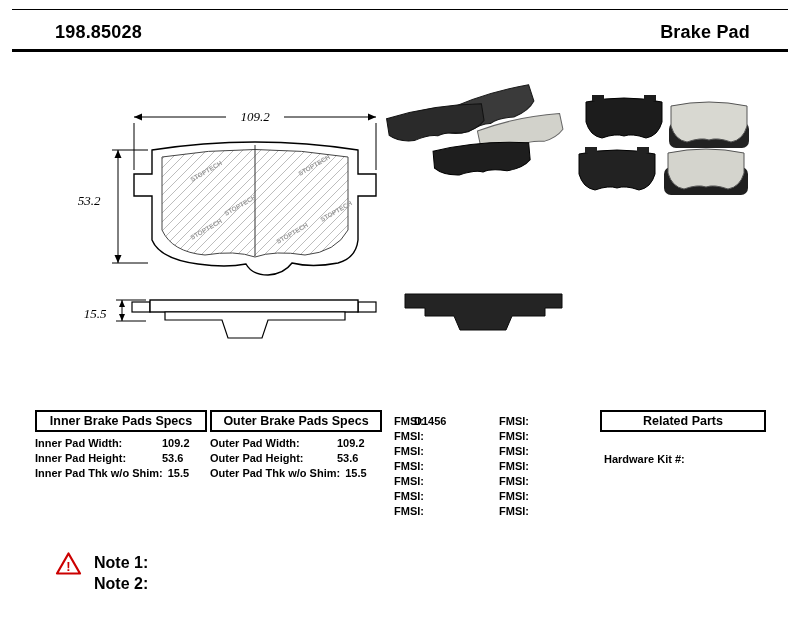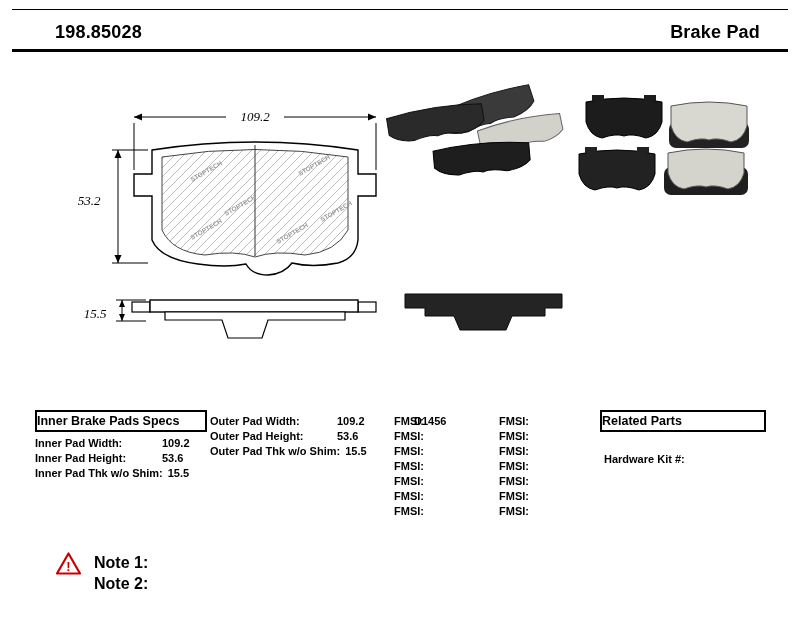--- a/index.html
+++ b/index.html
@@ -7,41 +7,41 @@
     width:800px;height:619px;position:relative;overflow:hidden;
     background:#ffffff;color:#000;
     font-family:"Liberation Sans", sans-serif;
   }
   .abs{position:absolute}
   .rule{background:#000}
   .part-number{font-size:18px;font-weight:bold;letter-spacing:.2px}
   .product-type{font-size:18px;font-weight:bold;letter-spacing:.2px}
   .col-header{
     border:2px solid #000;font-weight:bold;font-size:12.5px;
-    text-align:left;padding:2px 0;background:#fff
+    text-align:center;padding:2px 0;background:#fff
   }
   .spec-rows{margin-top:4px}
   .spec-row{display:flex;font-size:11px;font-weight:bold;line-height:15px}
   .spec-label{flex:0 0 122px;text-align:left;white-space:nowrap}
   .spec-value{flex:1;margin-left:5px;text-align:left;white-space:nowrap}
   .fmsi-wrap{display:flex;margin-top:4px}
   .fmsi-col{width:105px}
   .fmsi-row{display:flex;font-size:11px;font-weight:bold;line-height:15px;padding-left:8px}
   .fmsi-label{width:20px}
   .rp-rows{margin-top:20px}
   .rp-row{display:flex;font-size:11px;font-weight:bold;line-height:15px;padding-left:4px}
   .rp-value{margin-left:5px}
   .note-label{font-size:16px;font-weight:bold}
 </style>
 </head>
 <body>
 
 <div class="abs rule" style="left:12px;top:9px;width:776px;height:1px"></div>
 <span class="abs part-number" style="left:55px;top:22px">198.85028</span>
-<span class="abs product-type" style="right:40px;top:22px">Brake Pad</span>
+<span class="abs product-type" style="right:50px;top:22px">Brake Pad</span>
 <div class="abs rule" style="left:12px;top:49px;width:776px;height:3px"></div>
 
 <svg class="abs" style="left:0;top:60px" width="800" height="350" viewBox="0 0 800 350">
   <defs>
     <pattern id="hatch" width="9" height="9" patternUnits="userSpaceOnUse">
       <path d="M0,9 L9,0" stroke="#bdbdbd" stroke-width="1"></path>
     </pattern>
   </defs>
 
   <g stroke="#000" stroke-width="1" fill="none">
@@ -139,20 +139,21 @@
       <span class="spec-value">53.6</span>
     </div>
     <div class="spec-row">
       <span class="spec-label">Inner Pad Thk w/o Shim:</span>
       <span class="spec-value">15.5</span>
     </div>
   </div>
 </div>
 
 <div class="abs" style="left:210px;top:410px;width:172px">
+  <div class="col-header">Outer Brake Pads Specs</div>
   <div class="spec-rows">
     <div class="spec-row">
       <span class="spec-label">Outer Pad Width:</span>
       <span class="spec-value">109.2</span>
     </div>
     <div class="spec-row">
       <span class="spec-label">Outer Pad Height:</span>
       <span class="spec-value">53.6</span>
     </div>
     <div class="spec-row">

